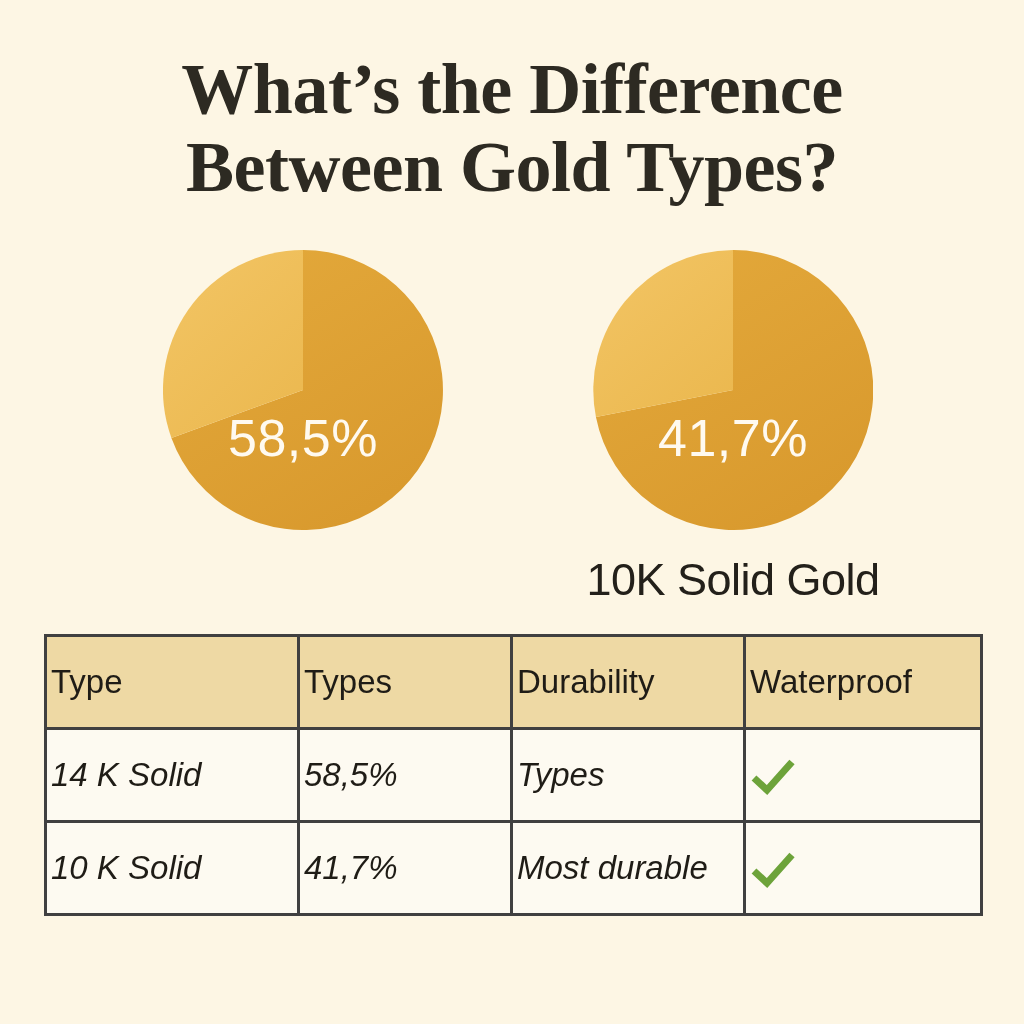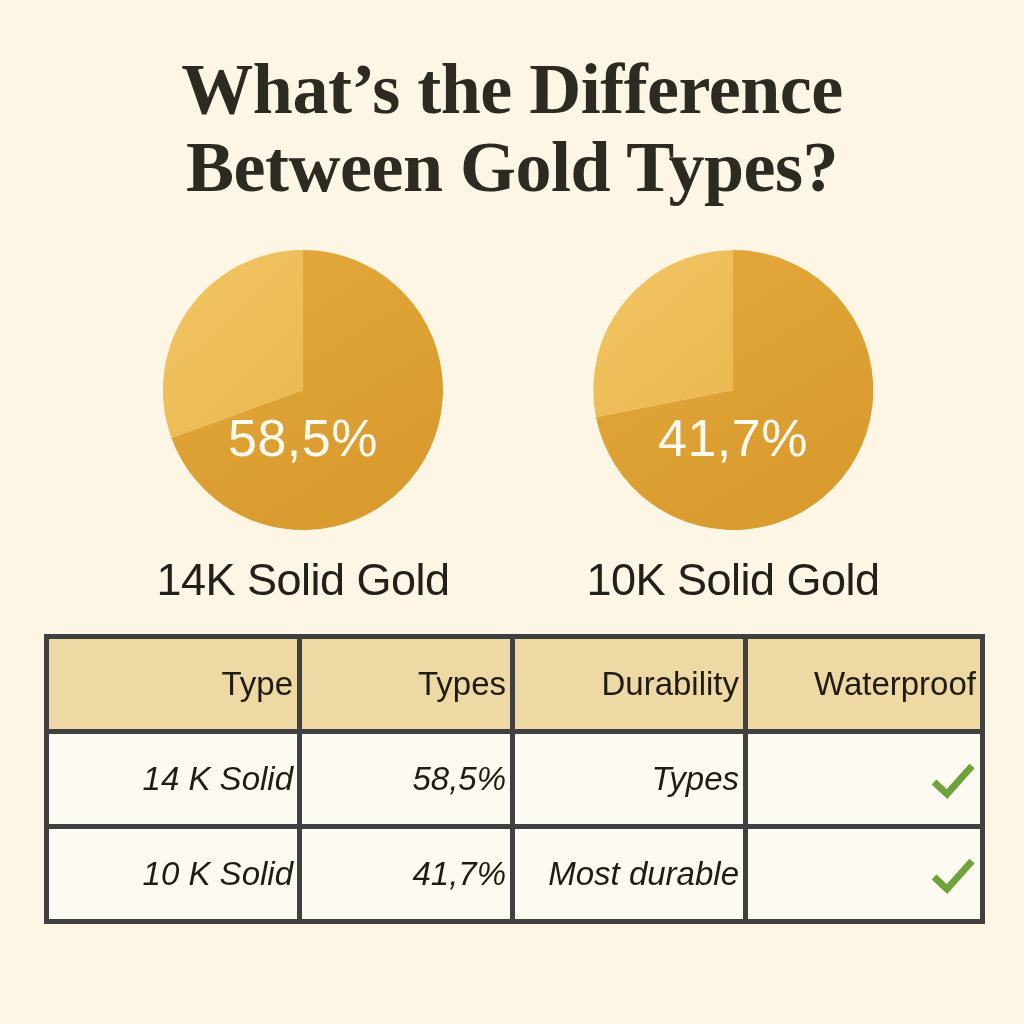--- a/index.html
+++ b/index.html
@@ -96,22 +96,22 @@
     top: 634px;
     width: 936px;
   }
   table.cmp {
     width: 936px;
     border-collapse: collapse;
     table-layout: fixed;
     background: #fdf9ef;
   }
   table.cmp th, table.cmp td {
-    border: 5px solid #404040;
-    text-align: right;
+    border: 3px solid #404040;
+    text-align: left;
     font-family: "Liberation Sans", sans-serif;
     font-weight: 400;
     color: #1f1c16;
     height: 90px;
     padding: 0 4px;
     white-space: nowrap;
   }
   table.cmp thead th {
     background: #eed9a4;
     font-size: 33px;
@@ -157,21 +157,20 @@
               <stop offset="100%" stop-color="#ebb84f"></stop>
             </linearGradient>
           </defs>
 
           <path d="M140 140 L140 0 A140 140 0 1 1 8.41 187.89 Z" fill="url(#gradDark14)"></path>
 
           <path d="M140 140 L8.41 187.89 A140 140 0 0 1 140 0 Z" fill="url(#gradLight14)"></path>
         </svg>
         <div class="pie-value">58,5%</div>
       </div>
-      <div class="pie-caption">14K Solid Gold</div>
     </div>
 
     <div class="pie-group right">
       <div class="pie-wrap">
         <svg class="pie-svg" viewBox="0 0 280 280">
           <defs>
             <linearGradient id="gradDark10" x1="0" y1="0" x2="0.6" y2="1">
               <stop offset="0%" stop-color="#e4aa3c"></stop>
               <stop offset="100%" stop-color="#d99a2e"></stop>
             </linearGradient>

